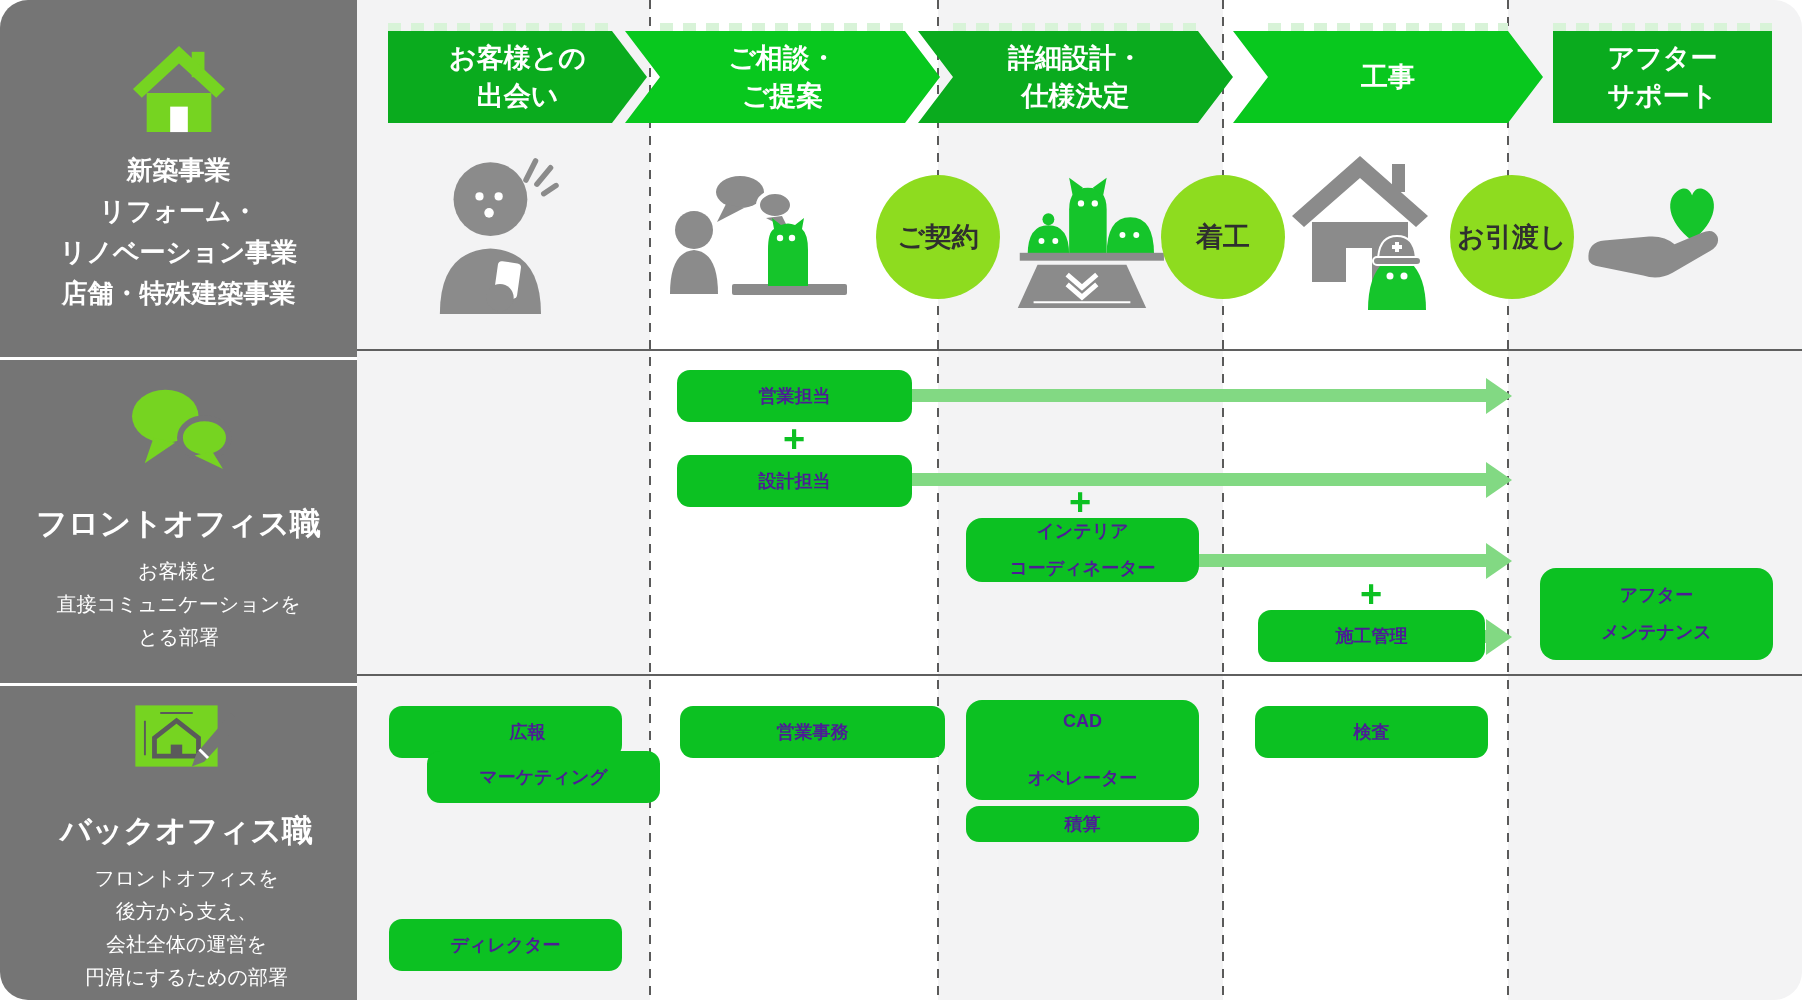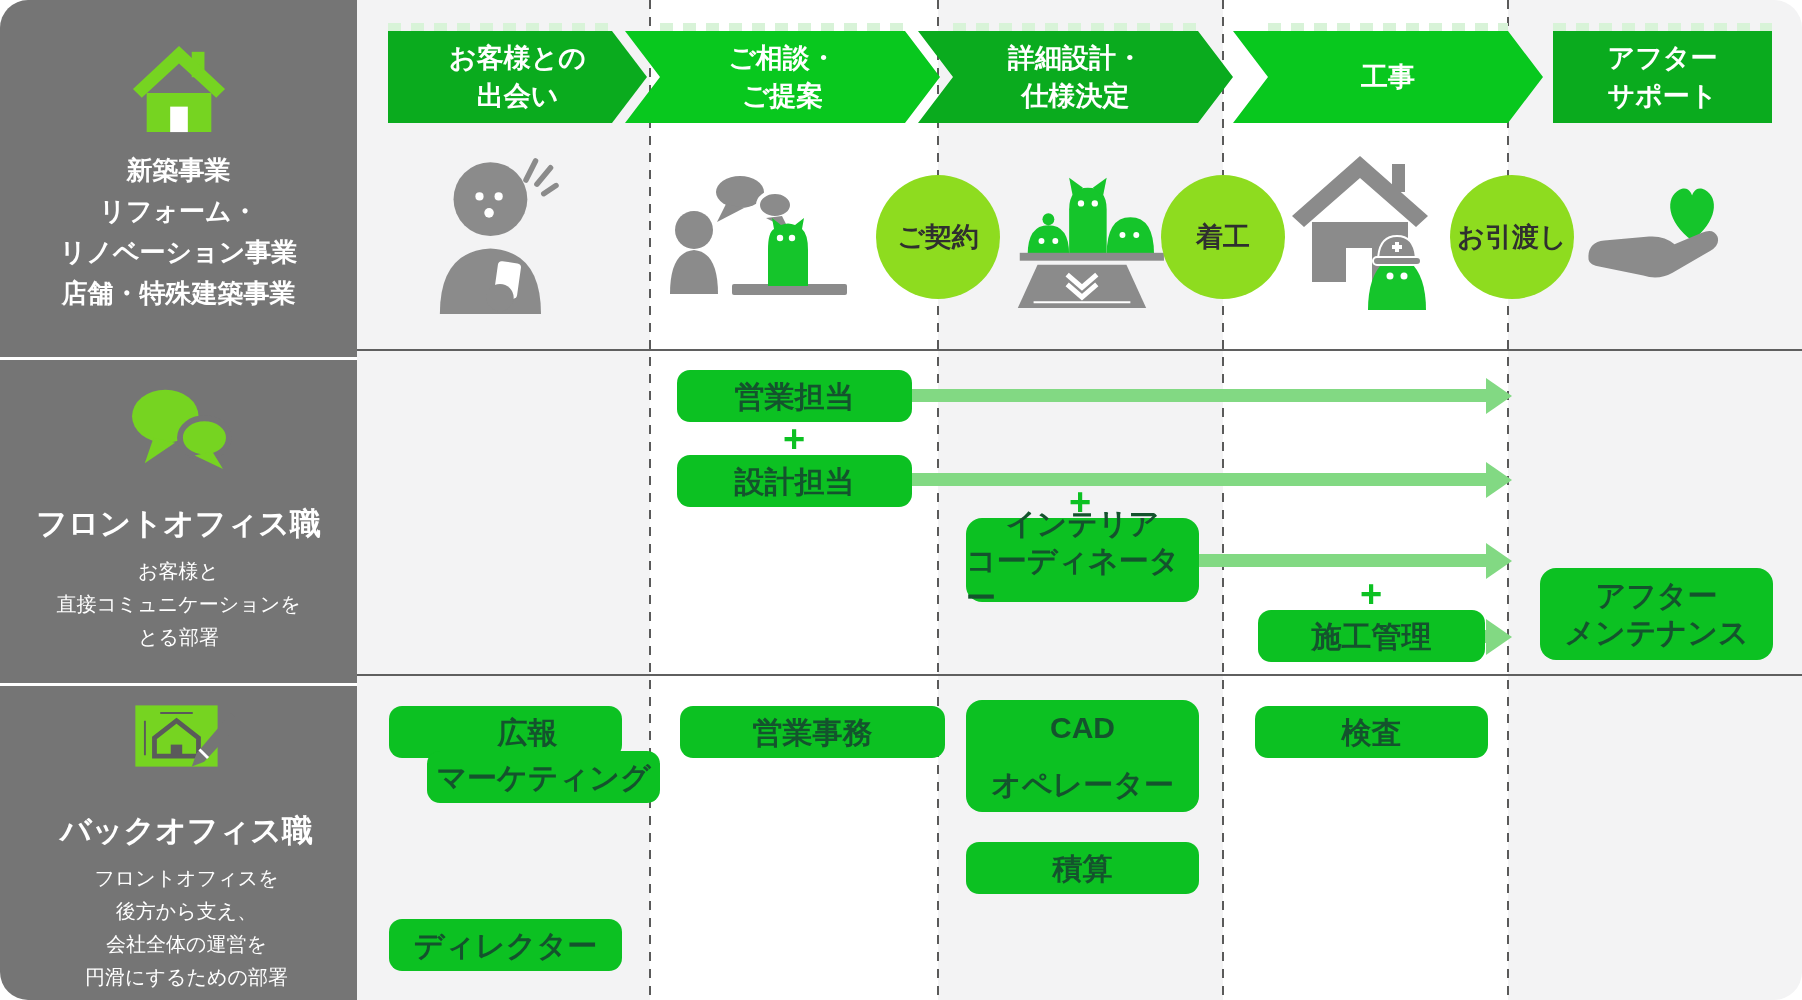--- a/index.html
+++ b/index.html
@@ -48,31 +48,31 @@
 
   
   .milestone { position:absolute; top:175px; width:124px; height:124px; border-radius:50%;
                background:#8edc1f; z-index:4; display:flex; align-items:center; justify-content:center; }
   .milestone span { color:#2f2f2f; font-size:27px; font-weight:700; }
   .m1{left:519px;} .m2{left:804px;} .m3{left:1093px;}
 
   
   .gbox { position:absolute; background:#0cc122; border-radius:13px; z-index:4;
           display:flex; flex-direction:column; align-items:center; justify-content:center; }
-  .gbox span { display:block; color:#14532d; font-size:30px; font-weight:700; line-height:37px; text-align:left; }
+  .gbox span { display:block; color:#4c1d95; font-size:18px; font-weight:700; line-height:37px; text-align:center; }
   .fb-sales    {left:320px; top:370px; width:235px; height:52px;}
   .fb-design   {left:320px; top:455px; width:235px; height:52px;}
-  .fb-interior {left:609px; top:518px; width:233px; height:84px; border-radius:16px;}
+  .fb-interior {left:609px; top:518px; width:233px; height:64px; border-radius:16px;}
   .fb-sekou    {left:901px; top:610px; width:227px; height:52px;}
   .fb-after    {left:1183px; top:568px; width:233px; height:92px; border-radius:16px;}
   .bb-c1 {left:32px; width:233px; height:52px;}
   .bb-koho{top:706px;padding-left:44px;} .bb-mkt{top:751px;margin-left:38px;} .bb-des{top:848px;} .bb-dir{top:919px;}
   .bb-eigyo{left:323px; top:706px; width:265px; height:52px;}
-  .bb-cad {left:609px; top:700px; width:233px; height:112px; border-radius:16px;gap:20px;}
-  .bb-seki{left:609px; top:806px; width:233px; height:52px;margin-top:36px;}
+  .bb-cad {left:609px; top:700px; width:233px; height:100px; border-radius:16px;gap:20px;}
+  .bb-seki{left:609px; top:806px; width:233px; height:36px;}
   .bb-kensa{left:898px; top:706px; width:233px; height:52px;}
 
   .plus { position:absolute; width:84px; text-align:center; color:#0cc122;
           font-size:38px; font-weight:700; z-index:4; line-height:30px; }
   .p1{left:395px; top:424px;} .p2{left:681px; top:487px;} .p3{left:972px; top:579px;}
 
   
   .arrow { position:absolute; height:13px; background:#82d983; z-index:3; }
   .arrow::after { content:''; position:absolute; right:-26px; top:50%; transform:translateY(-50%);
                   border-left:26px solid #82d983; border-top:18px solid transparent;

